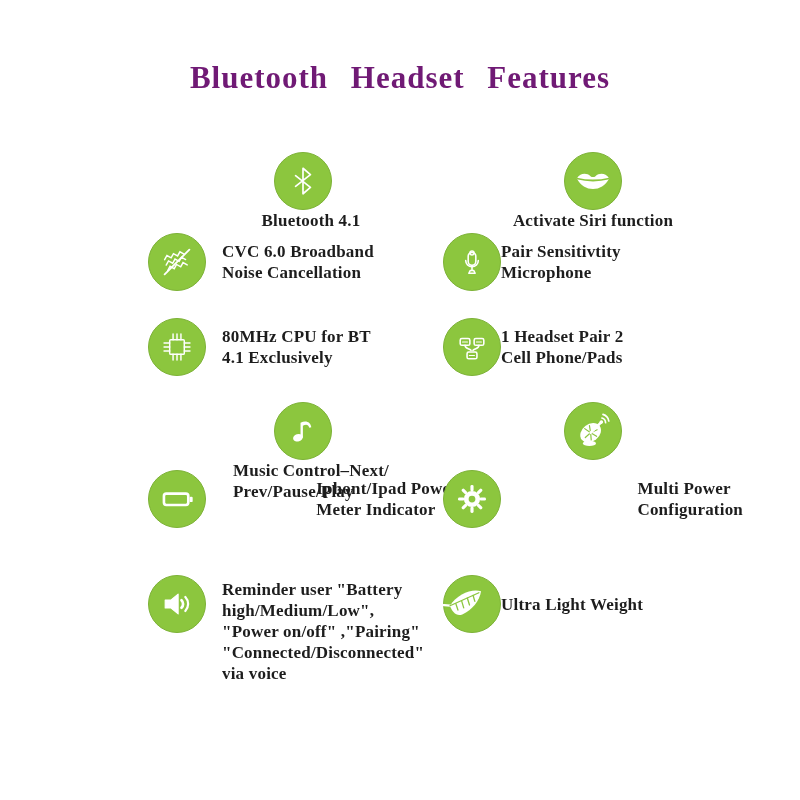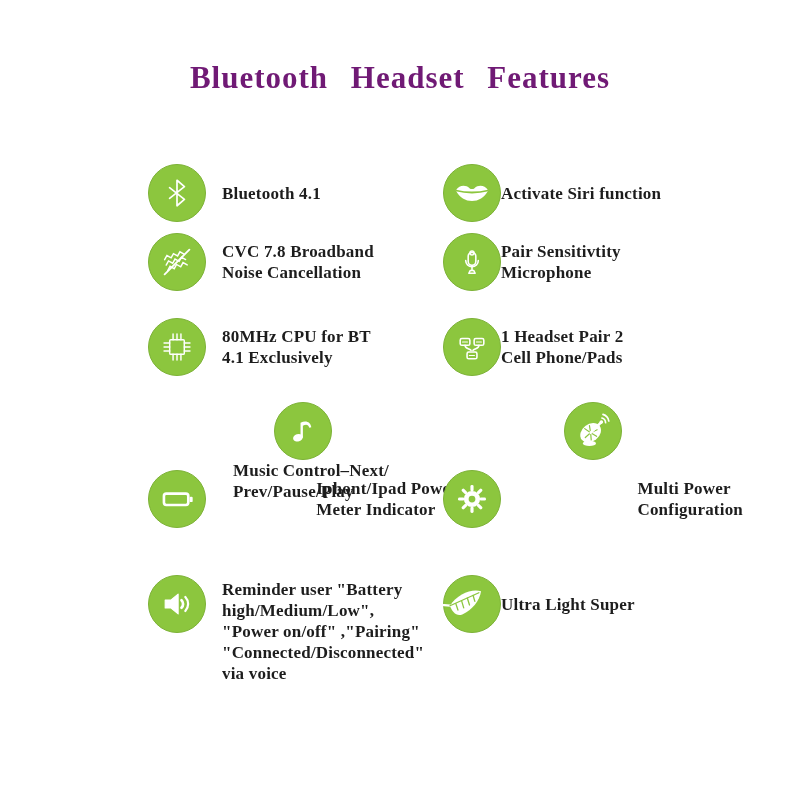--- a/index.html
+++ b/index.html
@@ -10,21 +10,21 @@
   .page-title{
     position:absolute;top:60px;left:0;width:800px;text-align:center;
     font-size:31px;font-weight:700;letter-spacing:1px;word-spacing:14px;color:#701a75;
   }
   .feature-row{
     position:absolute;display:flex;align-items:center;
   }
   .feature-row.top-align{align-items:flex-start;}
   .col-left{left:148px;width:310px;}
   .col-right{left:443px;width:300px;}
-  .r1{top:164px;} .r2{top:233px;} .r3{top:318px;} .r4{top:402px;flex-direction:column;} .r5{top:470px;justify-content:space-between;} .r6{top:575px;}
+  .r1{top:152px;flex-direction:column;} .r2{top:233px;} .r3{top:318px;} .r4{top:402px;flex-direction:column;} .r5{top:470px;justify-content:space-between;} .r6{top:575px;}
   .circle{
     flex:0 0 58px;width:58px;height:58px;border-radius:50%;
     background:#8CC63E;border:1px solid #7db237;box-sizing:border-box;
     display:flex;align-items:center;justify-content:center;position:relative;
   }
   .circle svg{display:block;}
   .circle .overflow-icon{position:absolute;left:-7px;top:3px;overflow:visible;}
   .label{
     margin-left:16px;font-size:17px;line-height:21px;font-weight:700;
     white-space:pre-line;color:#1d1d1d;letter-spacing:0.2px;
@@ -50,21 +50,21 @@
   <span class="circle">
     <svg width="36" height="36" viewBox="0 0 32 32" fill="none" stroke="#ffffff" stroke-width="1.3" stroke-linecap="round">
       <g transform="rotate(-16 16 16)">
         <polyline points="6,11 9,8 12,11 15,8 18,11 21,8 24,11"></polyline>
         <polyline points="6,16 9,13 12,16 15,13 18,16 21,13 24,16"></polyline>
         <polyline points="6,21 9,18 12,21 15,18 18,21 21,18 24,21"></polyline>
       </g>
       <line x1="5" y1="27" x2="27" y2="5" stroke-width="1.6"></line>
     </svg>
   </span>
-  <div class="label">CVC 7.8 Broadband
+  <div class="label">CVC 6.0 Broadband
 Noise Cancellation</div>
 </div>
 
 <div class="feature-row col-left r3">
   <span class="circle">
     <svg width="36" height="36" viewBox="0 0 32 32" fill="none" stroke="#ffffff" stroke-width="1.3" stroke-linecap="round">
       <rect x="9.5" y="9.5" width="13" height="13" rx="1"></rect>
       <line x1="12.5" y1="4.5" x2="12.5" y2="9.5"></line>
         <line x1="16" y1="4.5" x2="16" y2="9.5"></line>
         <line x1="19.5" y1="4.5" x2="19.5" y2="9.5"></line>
@@ -210,14 +210,14 @@
       <path d="M9 18.5 C14 10.5 24 6.5 30.5 8.5 C29.5 15 24.5 21.5 17.5 24.5 C13.5 26 10.5 23 9 18.5 Z" fill="#ffffff"></path>
       <g stroke="#8CC63E" stroke-width="0.9" stroke-linecap="round">
         <path d="M9 18.5 L29 9.5" fill="none"></path>
         <line x1="13" y1="17" x2="14.5" y2="21.5"></line>
         <line x1="17" y1="15" x2="18.5" y2="20"></line>
         <line x1="21" y1="13.2" x2="22.5" y2="18"></line>
         <line x1="25" y1="11.4" x2="26.2" y2="15.5"></line>
       </g>
     </svg>
   </span>
-  <div class="label">Ultra Light Super</div>
+  <div class="label">Ultra Light Weight</div>
 </div>
 
 </body></html>

